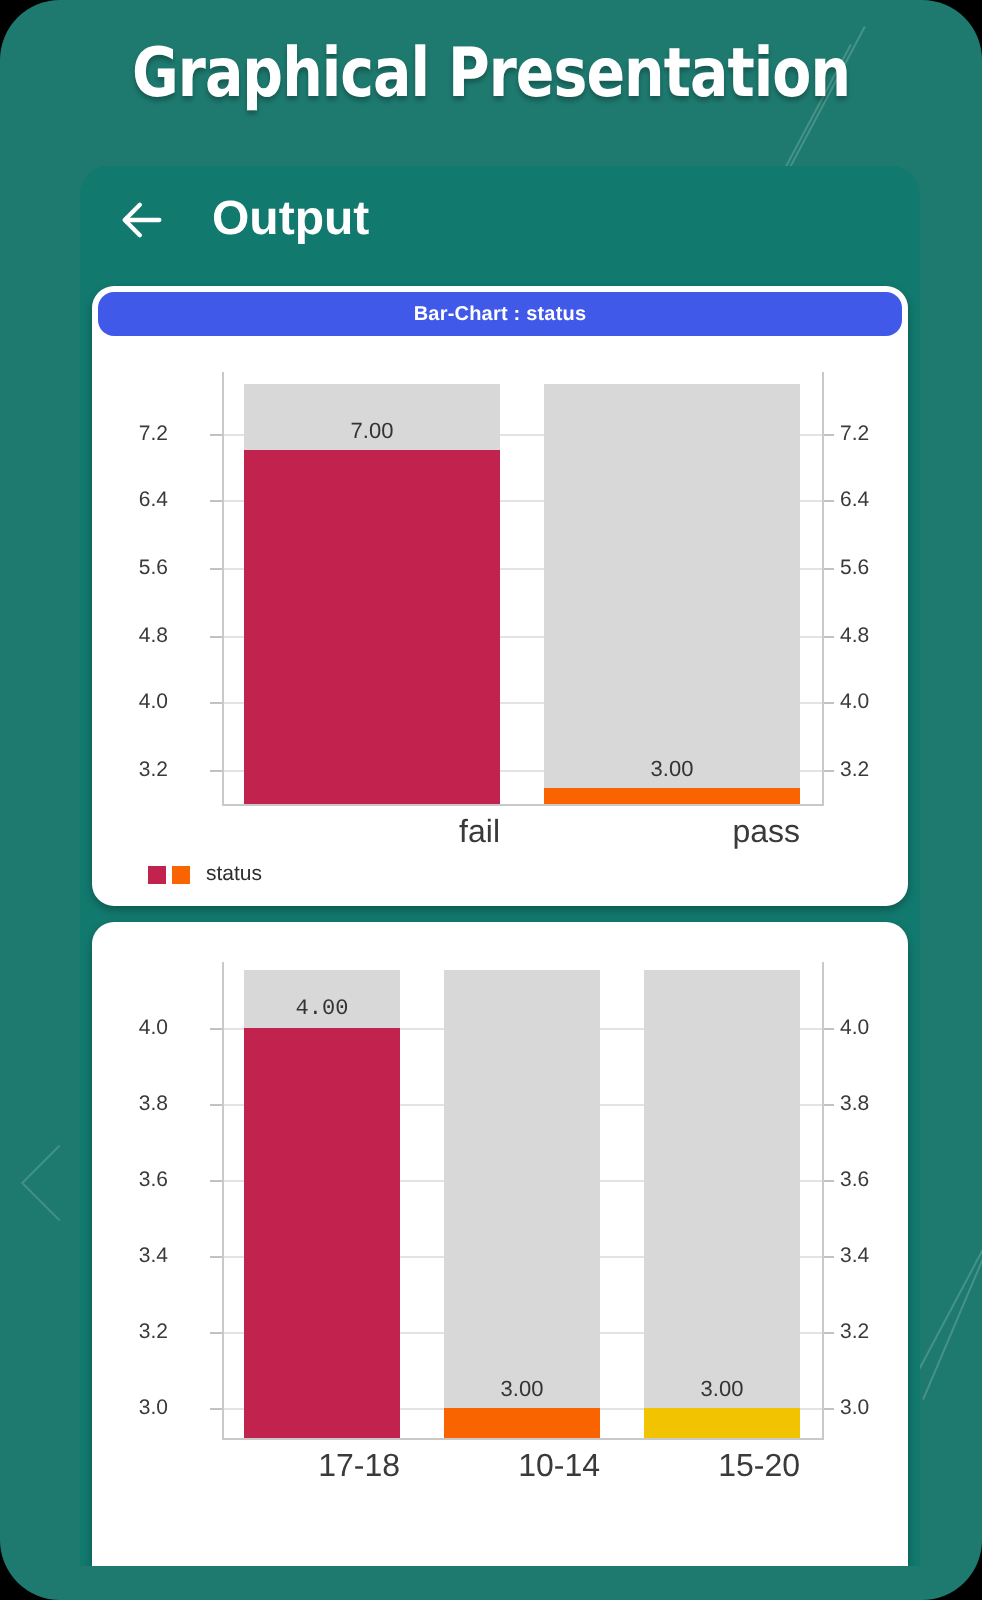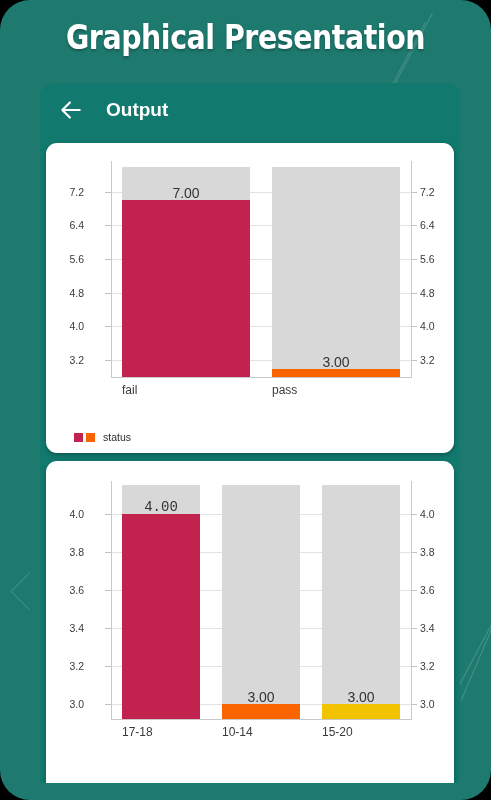--- a/index.html
+++ b/index.html
@@ -42,21 +42,21 @@
   
   #app-card{
     position:absolute;left:40px;top:83px;width:420px;height:700px;
     background:#1E7A6F;border-radius:14px 14px 0 0;overflow:hidden;
   }
   #appbar{
     height:53px;display:flex;align-items:center;gap:22px;padding-left:18px;
     background:#12796E;
   }
   #back-icon{width:26px;height:26px;display:block;}
-  #appbar-title{color:#fff;font-size:19px;font-weight:600;}
+  #appbar-title{color:#fff;font-size:24px;font-weight:600;}
 
   #app-body{
     position:absolute;left:0;top:53px;width:420px;bottom:0;
     background:#12796E;padding:0;
   }
 
   
   .chart-card{
     position:absolute;left:6px;width:408px;
     background:#ffffff;border-radius:11px;
@@ -88,24 +88,24 @@
 
   .axis-line{position:absolute;background:#c9c9c9;}
   .tickmark{position:absolute;height:1px;background:#c2c2c2;}
   .gridline{position:absolute;height:1px;background:#e3e3e3;}
 
   .col{position:absolute;bottom:0;}
   .col-bg{position:absolute;left:0;right:0;top:0;bottom:0;background:#d8d8d8;}
   .col-bar{position:absolute;left:0;right:0;bottom:0;}
   .col-value{
     position:absolute;left:0;right:18px;text-align:center;
-    font-size:14px;color:#333;
+    font-size:11px;color:#333;
   }
   .xtick-label{
-    position:absolute;text-align:left;font-size:12px;color:#3a3a3a;
+    position:absolute;text-align:right;font-size:16px;color:#3a3a3a;
   }
 
   .legend{
     position:absolute;left:28px;display:flex;align-items:center;gap:0px;
     font-size:10.5px;color:#2e2e2e;
   }
   .legend-sw{width:9px;height:9px;margin-right:3px;display:inline-block;}
   .legend-label{margin-left:5px;}
 
   
@@ -134,20 +134,21 @@
             <line x1="20" y1="12" x2="5" y2="12"></line>
             <polyline points="11,19 4,12 11,5"></polyline>
           </svg>
         </span>
         <span id="appbar-title">Output</span>
       </div>
 
       <div id="app-body">
 
         <div class="chart-card" id="chart-card-1">
+          <div class="chart-head">Bar-Chart : status</div>
           <div class="plot-wrap" id="plot1">
             <div class="plot" id="plot1-canvas">
                 <div class="gridline" style="left:65px;width:300px;top:48.537634408602145px;"></div>
                 <div class="tickmark" style="left:59px;width:6px;top:48.537634408602145px;"></div>
                 <div class="tickmark" style="left:365px;width:6px;top:48.537634408602145px;"></div>
                 <div class="ytick-label ytick-left" style="top:48.537634408602145px;width:34px;">7.2</div>
                 <div class="ytick-label ytick-right" style="top:48.537634408602145px;width:34px;">7.2</div>
                 <div class="gridline" style="left:65px;width:300px;top:82.25806451612902px;"></div>
                 <div class="tickmark" style="left:59px;width:6px;top:82.25806451612902px;"></div>
                 <div class="tickmark" style="left:365px;width:6px;top:82.25806451612902px;"></div>

